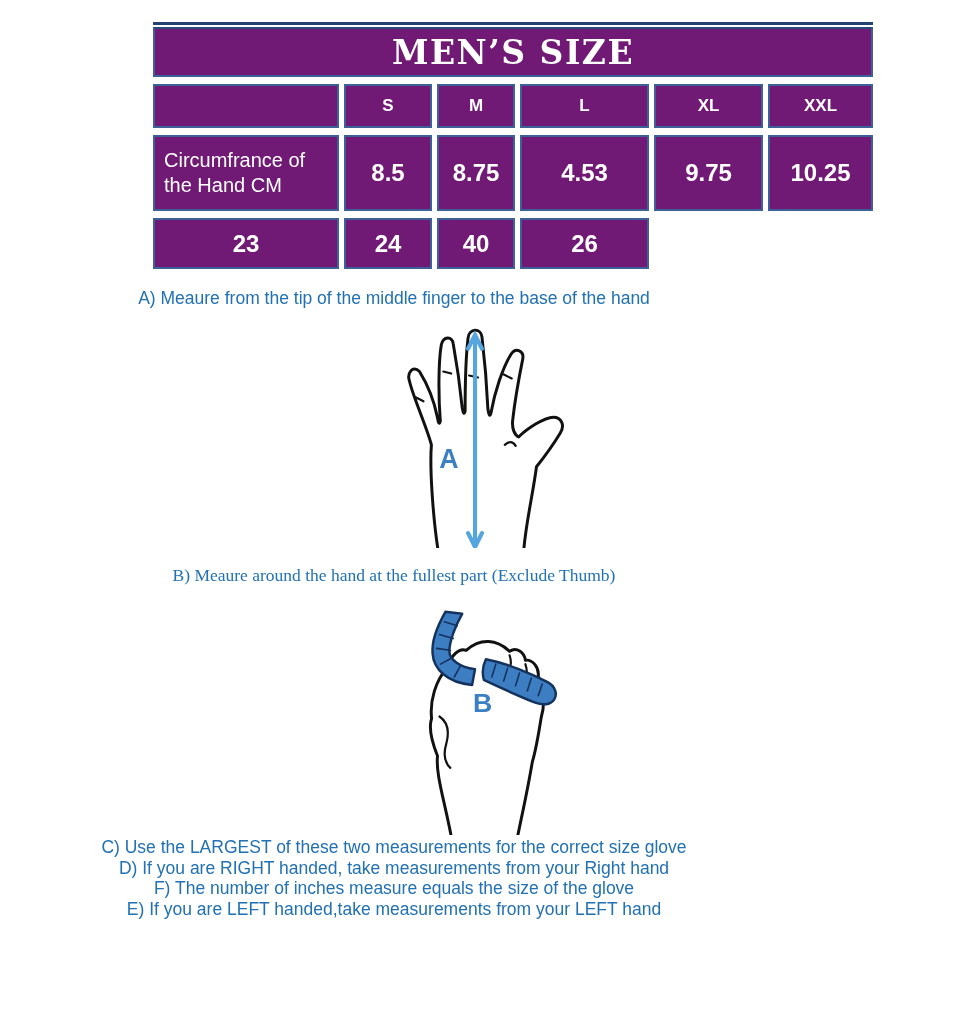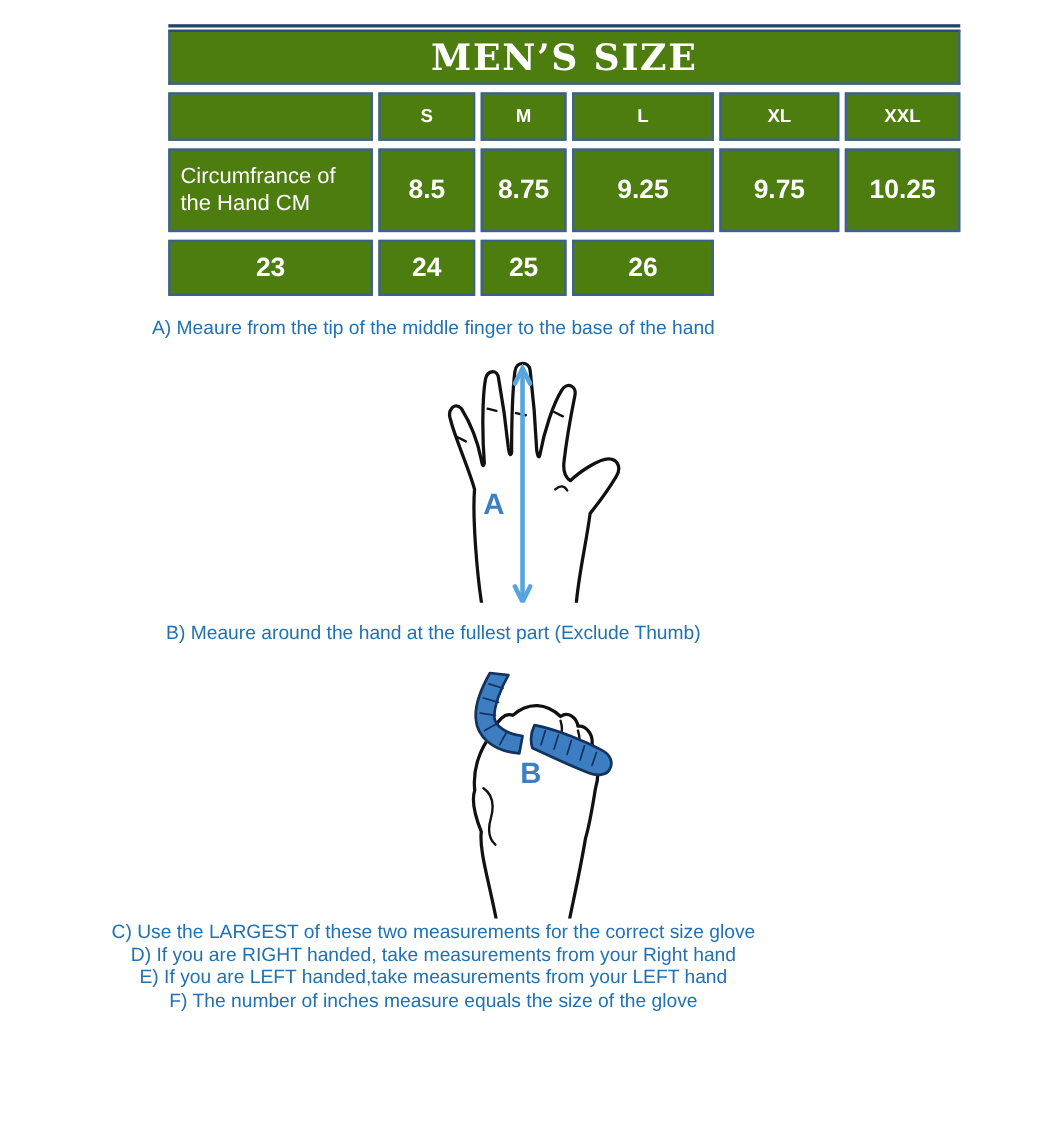--- a/index.html
+++ b/index.html
@@ -13,21 +13,21 @@
   
   .table-wrap { margin:22px 0 0 153px; width:720px; }
   .table-topline { height:3px; background:#24426f; margin-bottom:2px; }
   .size-table {
     display:grid;
     grid-template-columns:186px 88px 78px 129px 109px 105px;
     grid-template-rows:50px 44px 76px 51px;
     column-gap:5px; row-gap:7px;
   }
   .cell {
-    background:#4d7c0f;
+    background:#701a75;
     border:2px solid #3c6097;
     color:#ffffff;
     display:flex; align-items:center; justify-content:center;
   }
   .cell.header {
     grid-column:1 / span 6;
     font-family:"DejaVu Serif", serif;
     font-weight:bold; font-size:33px; letter-spacing:1.5px;
     border-top-color:#2a4a7a;
   }
@@ -39,21 +39,21 @@
     text-align:left;
   }
   .cell.row-label-cm { font-size:20px; }
   .cell.val { font-weight:bold; font-size:24px; }
   
   .note {
     width:788px; text-align:center;
     color:#2271b3; font-size:17.5px; line-height:20px;
   }
   .note-a { margin-top:19px; }
-  .note-b { margin-top:17px; }
+  .note-b { margin-top:17px;font-family:Liberation Serif, serif; }
   .notes-cf { margin-top:2px; }
   .notes-cf .note { line-height:20.5px; }
   
   .diagram { display:block; margin:0 auto; }
   .diagram-a { margin-top:10px; }
   .diagram-b { margin-top:13px; }
   .hand-outline { fill:#ffffff; stroke:#111111; stroke-width:3; stroke-linejoin:round; }
   .crease { fill:none; stroke:#111111; stroke-width:2.2; stroke-linecap:round; }
   .arrow-line { stroke:#56a5de; stroke-width:4.2; stroke-linecap:round; fill:none; }
   .tape { fill:#3d7dc2; stroke:#14325e; stroke-width:2.5; stroke-linejoin:round; }
@@ -74,27 +74,27 @@
     <div class="cell blank"></div>
     <div class="cell size-h">S</div>
     <div class="cell size-h">M</div>
     <div class="cell size-h">L</div>
     <div class="cell size-h">XL</div>
     <div class="cell size-h">XXL</div>
 
     <div class="cell row-label">Circumfrance of the Hand CM</div>
     <div class="cell val">8.5</div>
     <div class="cell val">8.75</div>
-    <div class="cell val">9.25</div>
+    <div class="cell val">4.53</div>
     <div class="cell val">9.75</div>
     <div class="cell val">10.25</div>
 
     <div class="cell val">23</div>
     <div class="cell val">24</div>
-    <div class="cell val">25</div>
+    <div class="cell val">40</div>
     <div class="cell val">26</div>
   </div>
 </div>
 
 <div class="note note-a">A) Meaure from the tip of the middle finger to the base of the hand</div>
 
 <svg class="diagram diagram-a" width="186" height="230" viewBox="0 0 186 232" xmlns="http://www.w3.org/2000/svg">
 
   <path class="hand-outline" d="
     M 53 236
@@ -155,15 +155,15 @@
 
     <path class="tape" d="M 97 62 C 118 66 144 77 159 85 C 167 89 170 97 166 103 C 163 108 155 109 147 106 C 129 99 110 90 95 83 C 93 76 94 68 97 62 Z"></path>
     <path class="tape-tick" d="M 107 67 L 103 80 M 119 71 L 115 84 M 131 76 L 127 89 M 143 81 L 139 94 M 154 87 L 150 99"></path>
   </g>
   <text class="diagram-label" x="84" y="115">B</text>
 </svg>
 
 <div class="notes-cf">
   <div class="note">C) Use the LARGEST of these two measurements for the correct size glove</div>
   <div class="note">D) If you are RIGHT handed, take measurements from your Right hand</div>
+  <div class="note">F) The number of inches measure equals the size of the glove</div>
   <div class="note">E) If you are LEFT handed,take measurements from your LEFT hand</div>
-  <div class="note">F) The number of inches measure equals the size of the glove</div>
 </div>
 
 </body></html>

